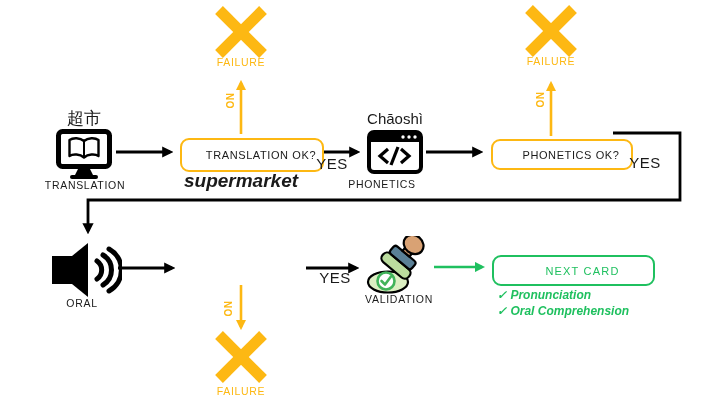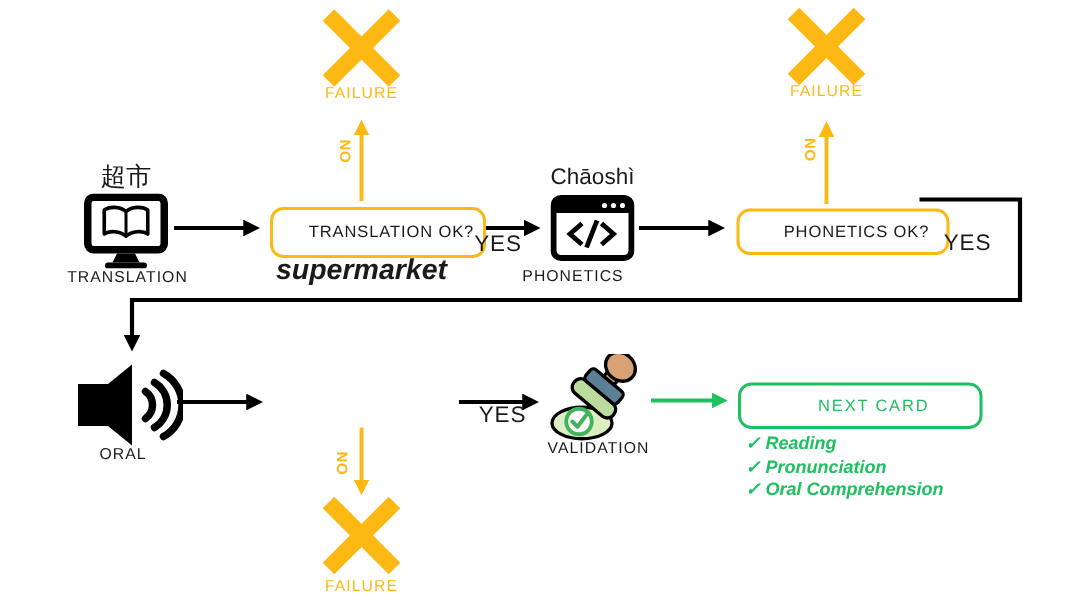--- a/index.html
+++ b/index.html
@@ -153,18 +153,17 @@
     <path d="M15.5 45 l3.5 3.5 6 -8" fill="none" stroke="#41B35A" stroke-width="2.6" stroke-linecap="round" stroke-linejoin="round"></path>
   </svg>
 
   <div class="cap" style="left:399px;top:299px;">VALIDATION</div>
 
   <div class="next-box" style="left:492px;top:255px;width:141px;height:27px;">
     <span>NEXT CARD</span>
   </div>
 
   <div class="checklist">
-    <div>✓ Reading</div>
     <div>✓ Pronunciation</div>
     <div>✓ Oral Comprehension</div>
   </div>
 
 </div>
 
 </body></html>

